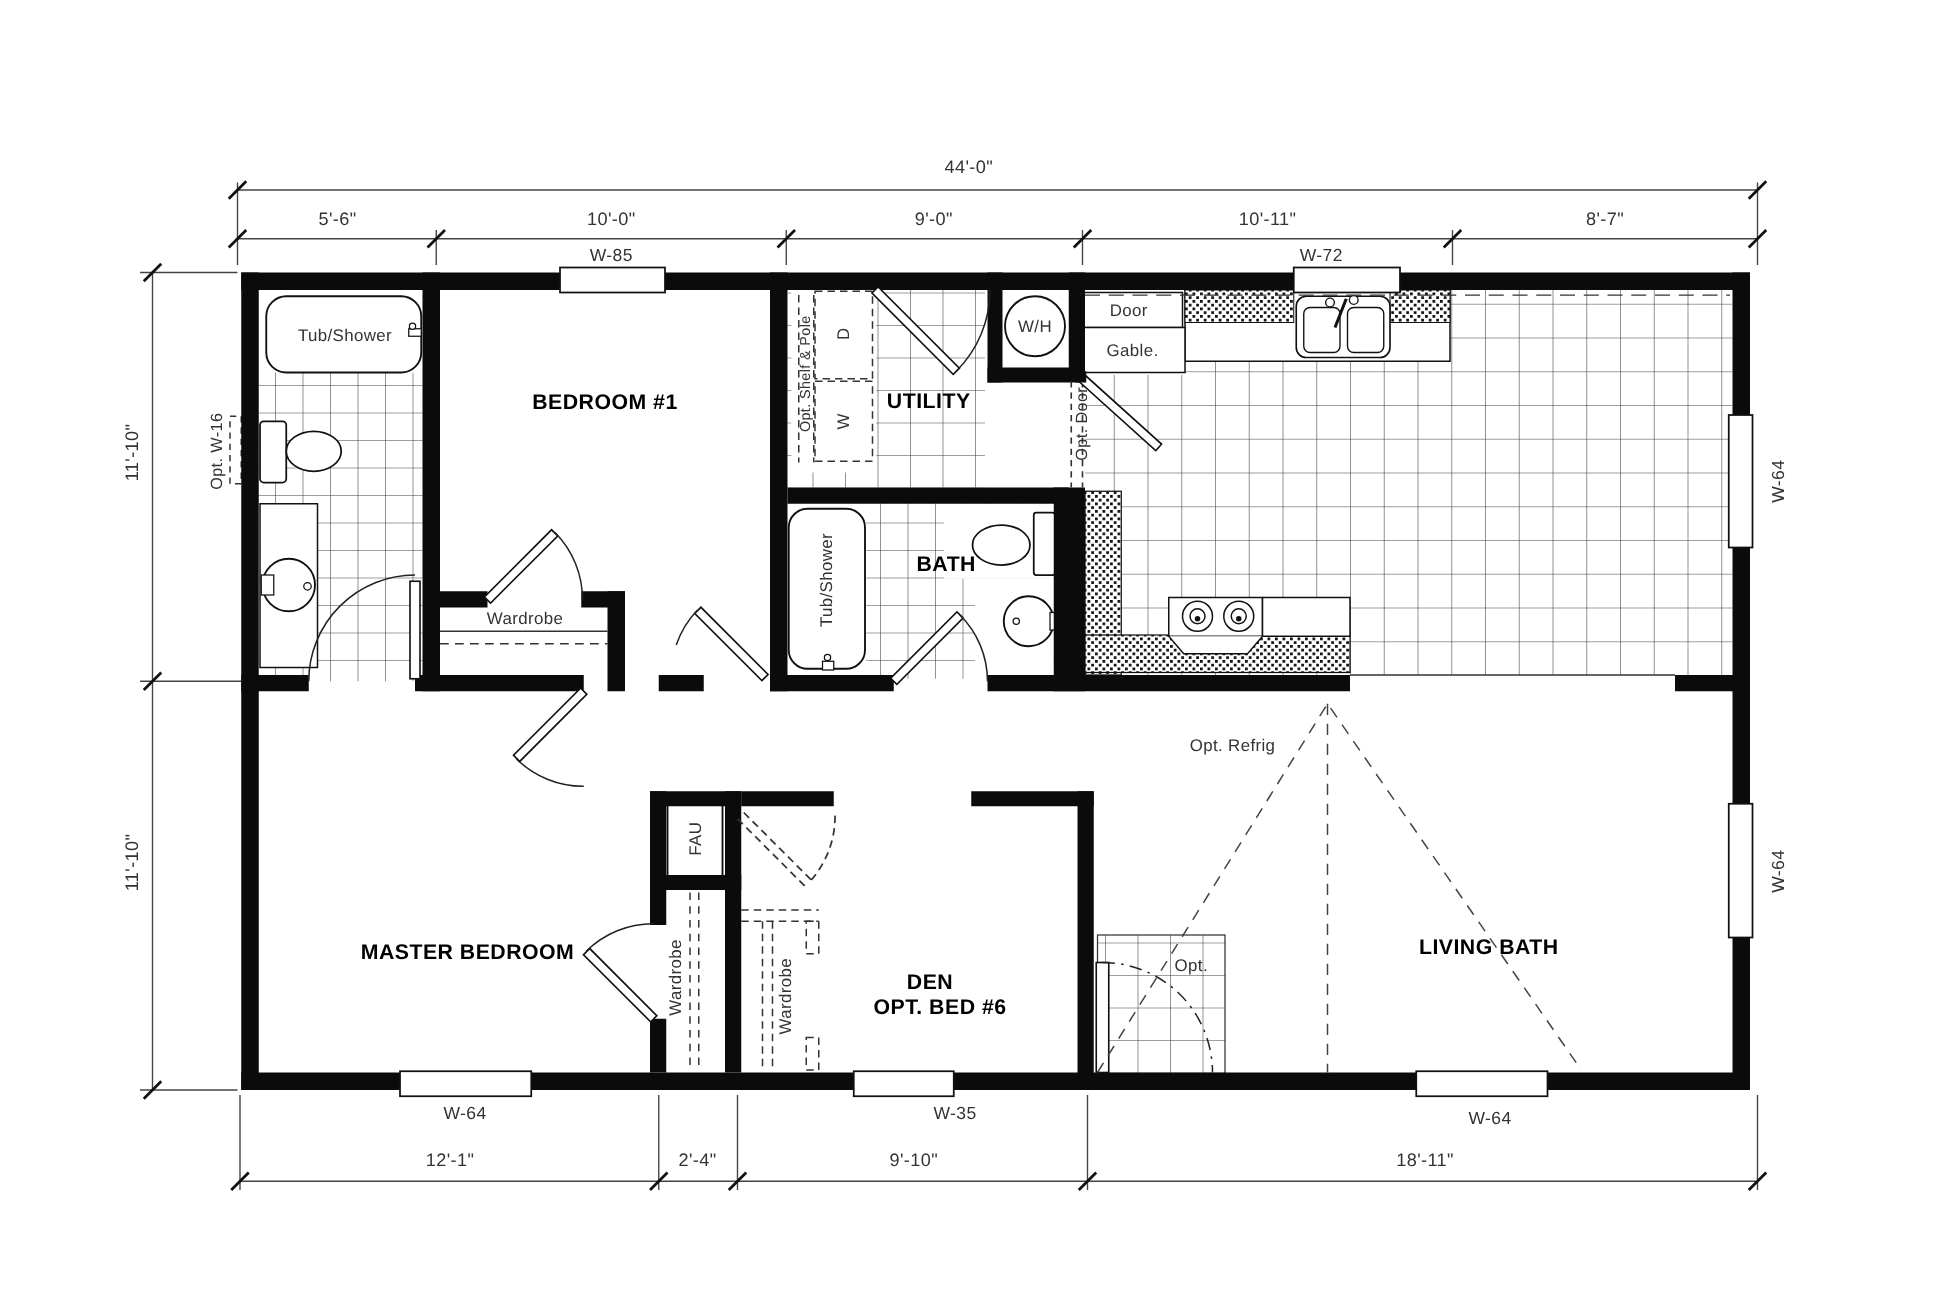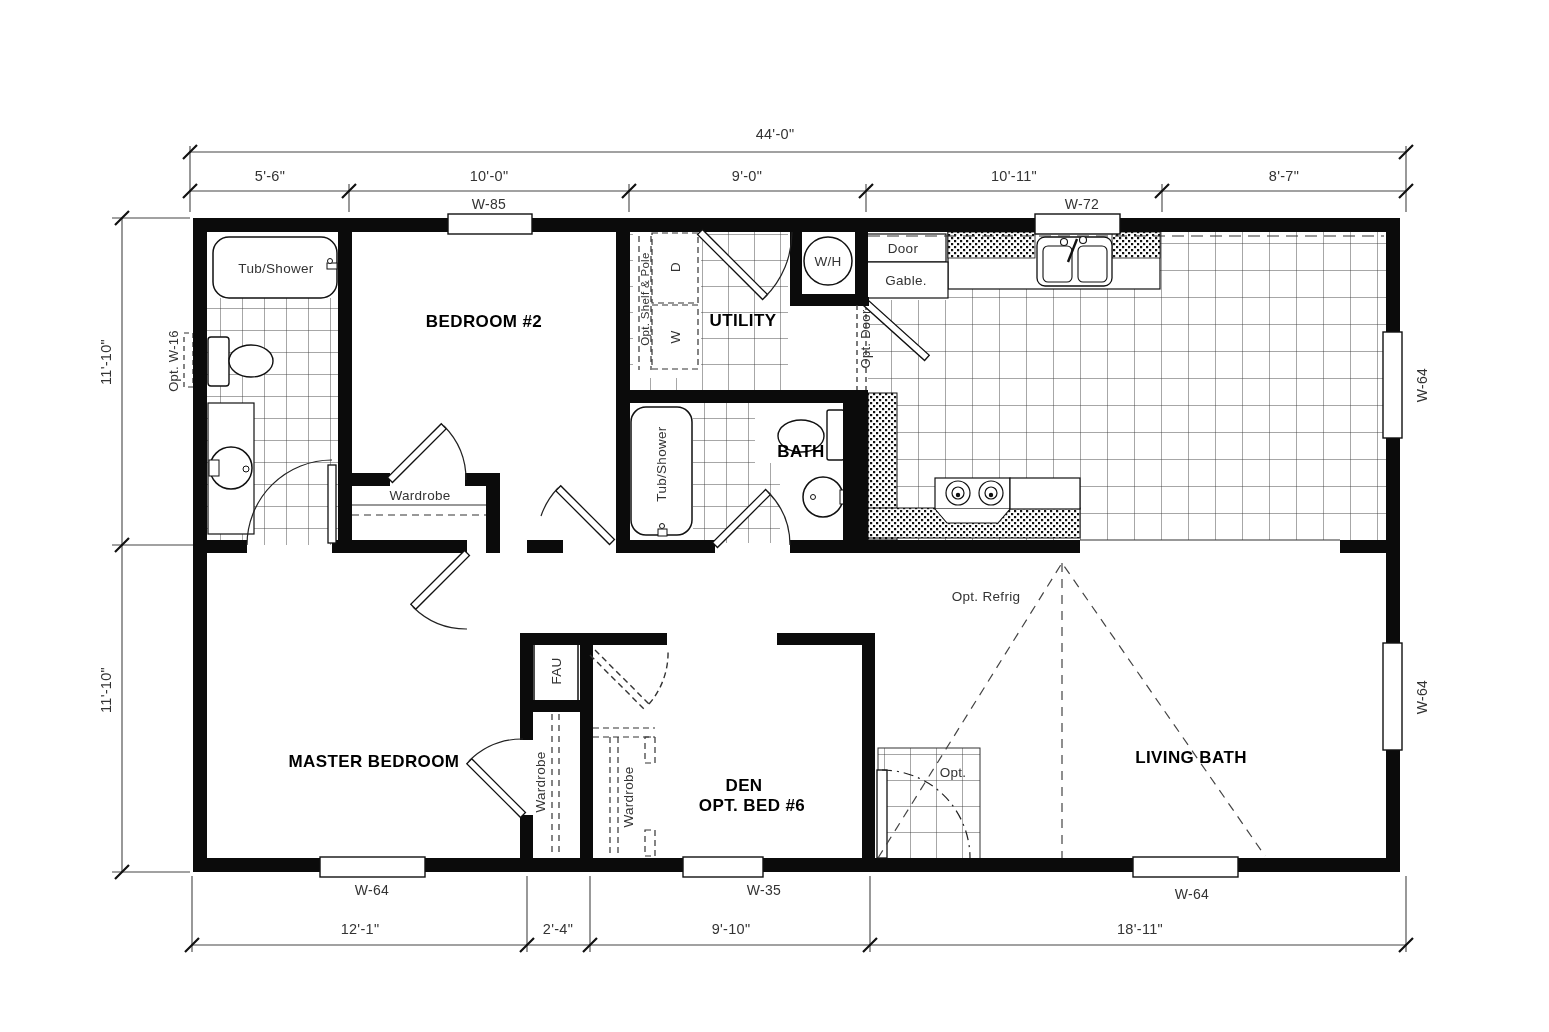--- a/index.html
+++ b/index.html
@@ -250,31 +250,31 @@
   <div class="lbl dim" style="left:1014px;top:176px">10'-11"</div>
   <div class="lbl dim" style="left:1284px;top:176px">8'-7"</div>
   <div class="lbl dim rot" style="left:106px;top:362px">11'-10"</div>
   <div class="lbl dim rot" style="left:106px;top:690px">11'-10"</div>
   <div class="lbl dim" style="left:360px;top:929px">12'-1"</div>
   <div class="lbl dim" style="left:558px;top:929px">2'-4"</div>
   <div class="lbl dim" style="left:731px;top:929px">9'-10"</div>
   <div class="lbl dim" style="left:1140px;top:929px">18'-11"</div>
 
   <div class="lbl win" style="left:489px;top:204px">W-85</div>
-  <div class="lbl win" style="left:1082px;top:204px">W-72</div>
+  <div class="lbl win" style="left:1057px;top:204px">W-72</div>
   <div class="lbl win rot" style="left:1422px;top:385px">W-64</div>
   <div class="lbl win rot" style="left:1422px;top:697px">W-64</div>
   <div class="lbl win" style="left:372px;top:890px">W-64</div>
   <div class="lbl win" style="left:764px;top:890px">W-35</div>
   <div class="lbl win" style="left:1192px;top:894px">W-64</div>
   <div class="lbl fix md rot" style="left:173px;top:361px">Opt. W-16</div>
 
-  <div class="lbl room" style="left:484px;top:322px">BEDROOM #2</div>
+  <div class="lbl room" style="left:484px;top:322px">BEDROOM #1</div>
   <div class="lbl room" style="left:743px;top:321px">UTILITY</div>
-  <div class="lbl room" style="left:801px;top:452px">BATH</div>
+  <div class="lbl room" style="left:757px;top:452px">BATH</div>
   <div class="lbl room" style="left:374px;top:762px">MASTER BEDROOM</div>
   <div class="lbl room" style="left:744px;top:786px">DEN</div>
   <div class="lbl room" style="left:752px;top:806px">OPT. BED #6</div>
   <div class="lbl room" style="left:1191px;top:758px">LIVING BATH</div>
 
   <div class="lbl fix" style="left:276px;top:268px">Tub/Shower</div>
   <div class="lbl fix rot" style="left:661px;top:464px">Tub/Shower</div>
   <div class="lbl fix" style="left:420px;top:495px">Wardrobe</div>
   <div class="lbl fix rot" style="left:540px;top:782px">Wardrobe</div>
   <div class="lbl fix rot" style="left:628px;top:797px">Wardrobe</div>

